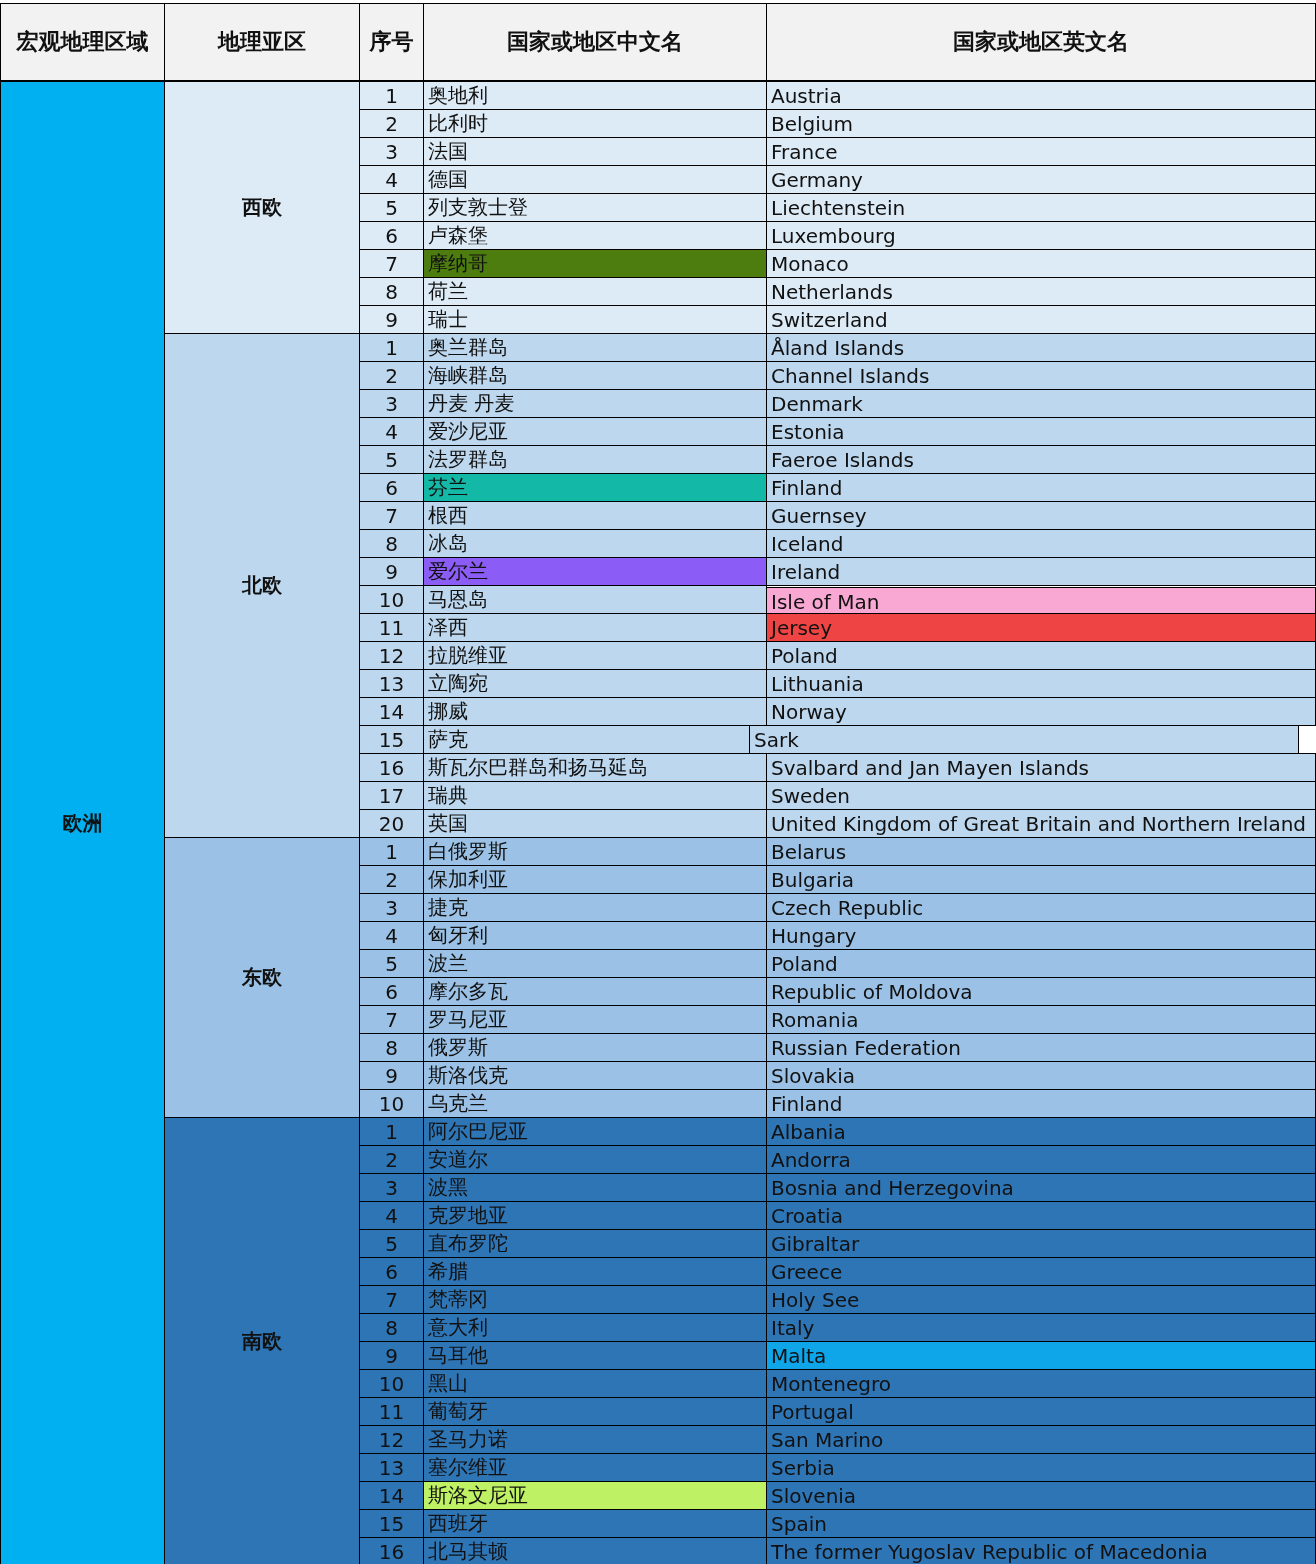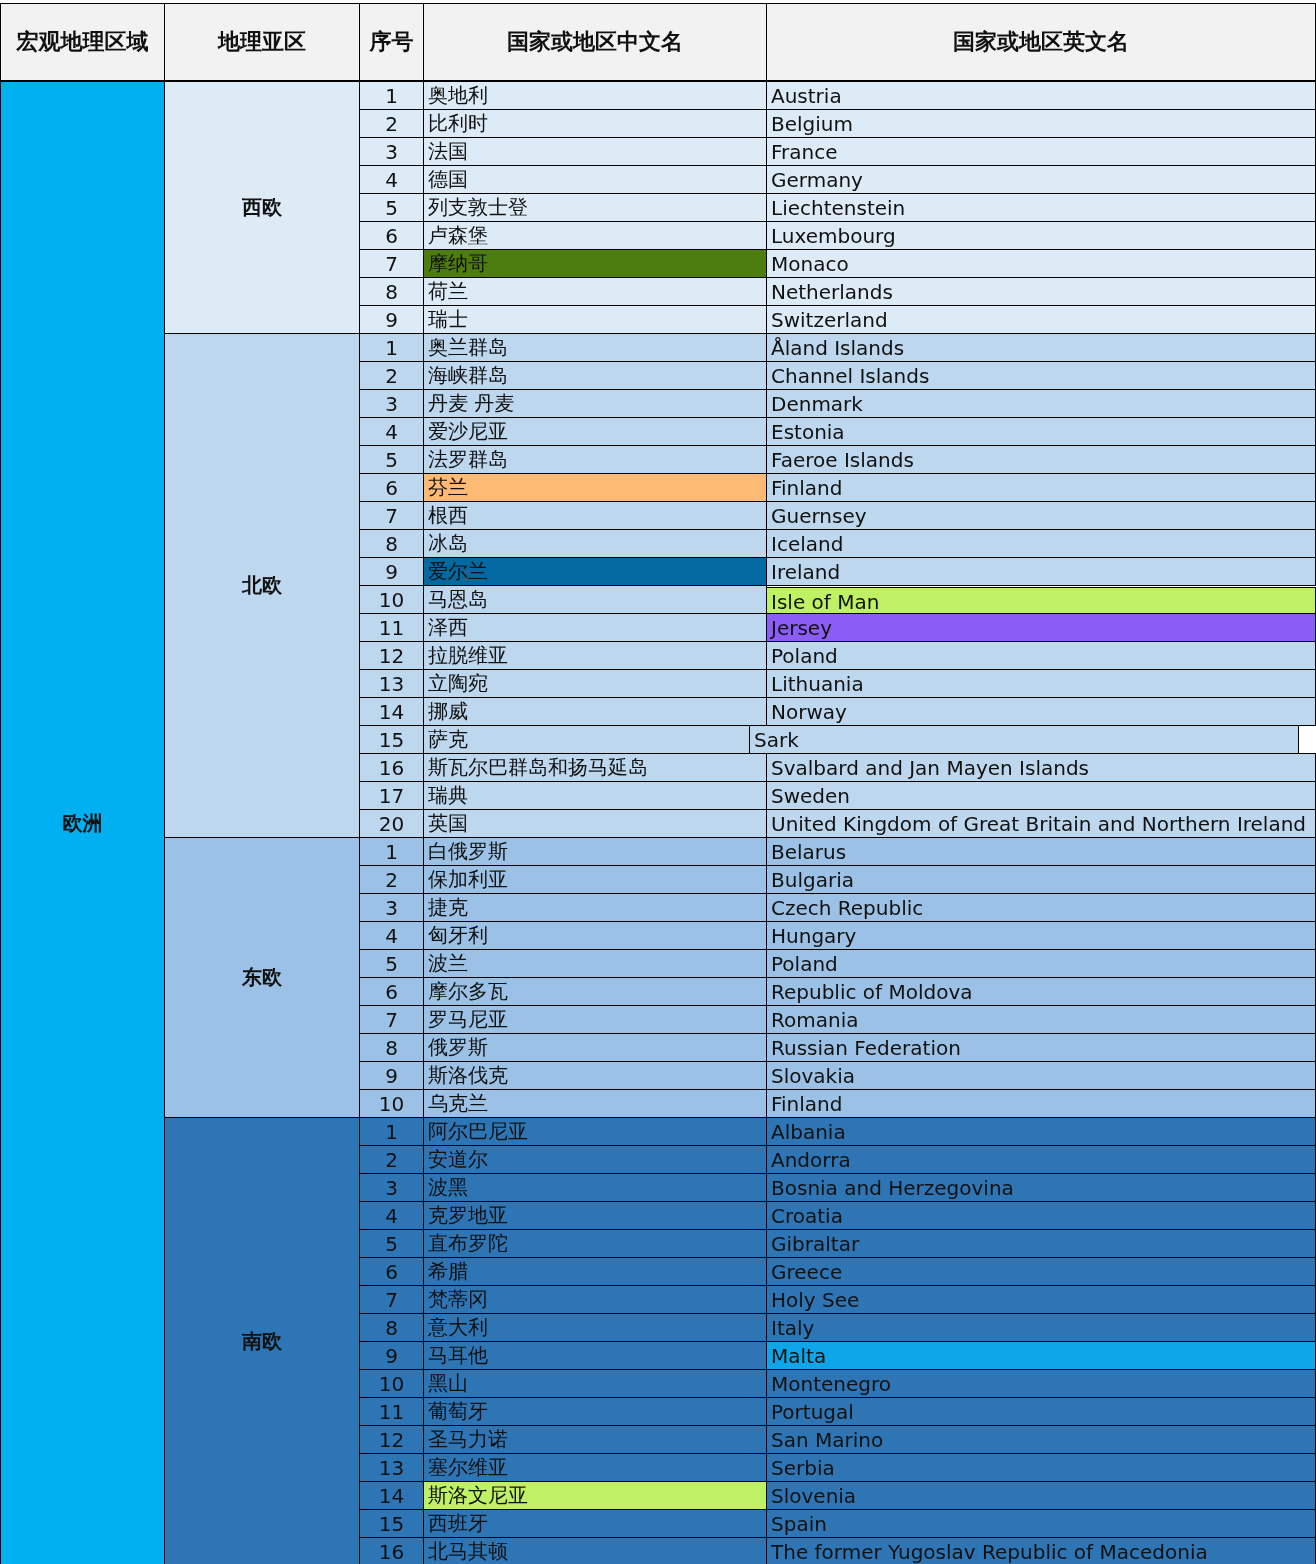--- a/index.html
+++ b/index.html
@@ -61,37 +61,37 @@
     <div class="cell num" style="top:386px;height:29px;background:#bdd7ee;left:359px;width:65px">3</div>
     <div class="cell txt" style="top:386px;height:29px;background:#bdd7ee;left:423px;width:344px">丹麦 丹麦</div>
     <div class="cell txt" style="top:386px;height:29px;background:#bdd7ee;left:766px;width:550px">Denmark</div>
     <div class="cell num" style="top:414px;height:29px;background:#bdd7ee;left:359px;width:65px">4</div>
     <div class="cell txt" style="top:414px;height:29px;background:#bdd7ee;left:423px;width:344px">爱沙尼亚</div>
     <div class="cell txt" style="top:414px;height:29px;background:#bdd7ee;left:766px;width:550px">Estonia</div>
     <div class="cell num" style="top:442px;height:29px;background:#bdd7ee;left:359px;width:65px">5</div>
     <div class="cell txt" style="top:442px;height:29px;background:#bdd7ee;left:423px;width:344px">法罗群岛</div>
     <div class="cell txt" style="top:442px;height:29px;background:#bdd7ee;left:766px;width:550px">Faeroe Islands</div>
     <div class="cell num" style="top:470px;height:29px;background:#bdd7ee;left:359px;width:65px">6</div>
-    <div class="cell txt" style="top:470px;height:29px;background:#fdba74;left:423px;width:344px">芬兰</div>
+    <div class="cell txt" style="top:470px;height:29px;background:#14b8a6;left:423px;width:344px">芬兰</div>
     <div class="cell txt" style="top:470px;height:29px;background:#bdd7ee;left:766px;width:550px">Finland</div>
     <div class="cell num" style="top:498px;height:29px;background:#bdd7ee;left:359px;width:65px">7</div>
     <div class="cell txt" style="top:498px;height:29px;background:#bdd7ee;left:423px;width:344px">根西</div>
     <div class="cell txt" style="top:498px;height:29px;background:#bdd7ee;left:766px;width:550px">Guernsey</div>
     <div class="cell num" style="top:526px;height:29px;background:#bdd7ee;left:359px;width:65px">8</div>
     <div class="cell txt" style="top:526px;height:29px;background:#bdd7ee;left:423px;width:344px">冰岛</div>
     <div class="cell txt" style="top:526px;height:29px;background:#bdd7ee;left:766px;width:550px">Iceland</div>
     <div class="cell num" style="top:554px;height:29px;background:#bdd7ee;left:359px;width:65px">9</div>
-    <div class="cell txt" style="top:554px;height:29px;background:#0369a1;left:423px;width:360px">爱尔兰</div>
+    <div class="cell txt" style="top:554px;height:29px;background:#8b5cf6;left:423px;width:360px">爱尔兰</div>
     <div class="cell txt" style="top:554px;height:29px;background:#bdd7ee;left:766px;width:550px">Ireland</div>
     <div class="cell num" style="top:582px;height:29px;background:#bdd7ee;left:359px;width:65px">10</div>
     <div class="cell txt" style="top:582px;height:29px;background:#bdd7ee;left:423px;width:344px">马恩岛</div>
-    <div class="cell txt" style="top:584px;height:29px;background:#bef264;left:766px;width:550px">Isle of Man</div>
+    <div class="cell txt" style="top:584px;height:29px;background:#f9a8d4;left:766px;width:550px">Isle of Man</div>
     <div class="cell num" style="top:610px;height:29px;background:#bdd7ee;left:359px;width:65px">11</div>
     <div class="cell txt" style="top:610px;height:29px;background:#bdd7ee;left:423px;width:344px">泽西</div>
-    <div class="cell txt" style="top:610px;height:29px;background:#8b5cf6;left:766px;width:550px">Jersey</div>
+    <div class="cell txt" style="top:610px;height:29px;background:#ef4444;left:766px;width:550px">Jersey</div>
     <div class="cell num" style="top:638px;height:29px;background:#bdd7ee;left:359px;width:65px">12</div>
     <div class="cell txt" style="top:638px;height:29px;background:#bdd7ee;left:423px;width:344px">拉脱维亚</div>
     <div class="cell txt" style="top:638px;height:29px;background:#bdd7ee;left:766px;width:550px">Poland</div>
     <div class="cell num" style="top:666px;height:29px;background:#bdd7ee;left:359px;width:65px">13</div>
     <div class="cell txt" style="top:666px;height:29px;background:#bdd7ee;left:423px;width:344px">立陶宛</div>
     <div class="cell txt" style="top:666px;height:29px;background:#bdd7ee;left:766px;width:550px">Lithuania</div>
     <div class="cell num" style="top:694px;height:29px;background:#bdd7ee;left:359px;width:65px">14</div>
     <div class="cell txt" style="top:694px;height:29px;background:#bdd7ee;left:423px;width:344px">挪威</div>
     <div class="cell txt" style="top:694px;height:29px;background:#bdd7ee;left:766px;width:550px">Norway</div>
     <div class="cell num" style="top:722px;height:29px;background:#bdd7ee;left:359px;width:65px">15</div>

